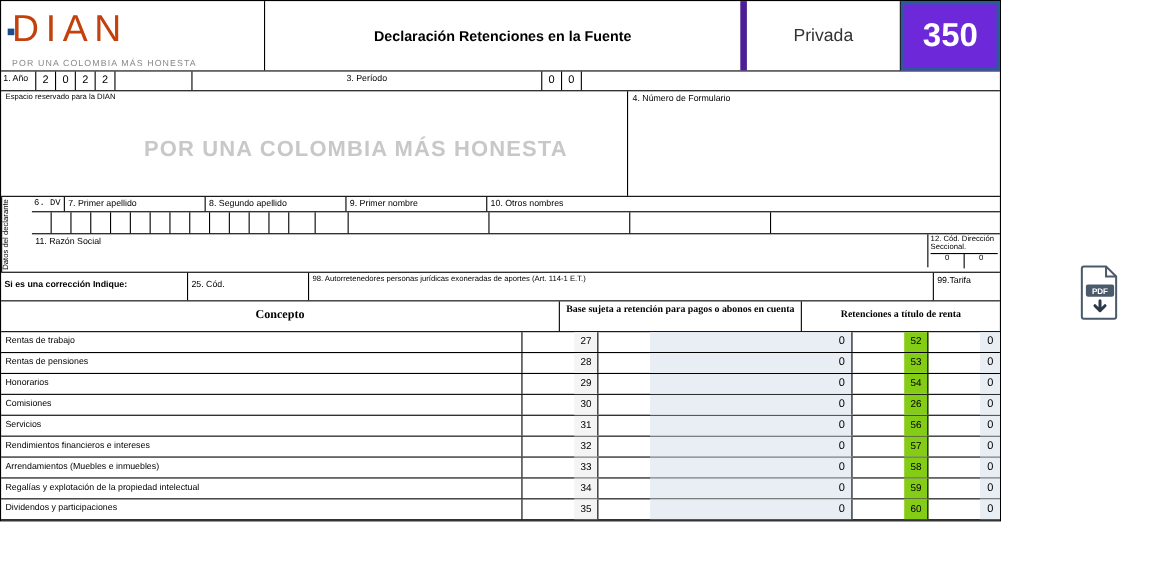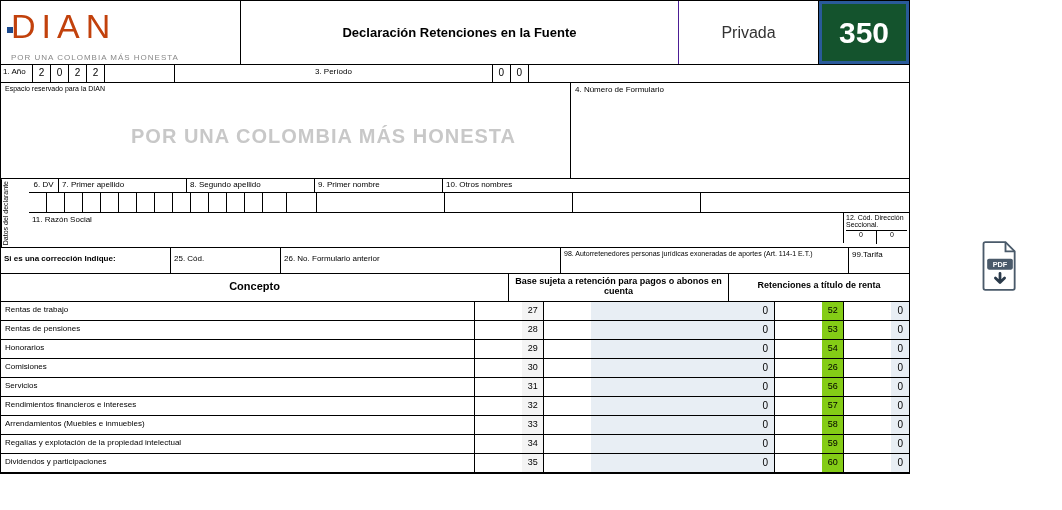--- a/index.html
+++ b/index.html
@@ -44,39 +44,39 @@
     left: -4px;
   }
   .logo-sub {
     font-size: 8px;
     letter-spacing: 1px;
     color: #888;
     margin-top: -4px;
   }
   .title-cell {
     flex: 1;
-    border-right: 1px solid #4c1d95;
+    border-right: 6px solid #4c1d95;
     display: flex;
     align-items: center;
     justify-content: center;
     font-size: 13px;
     font-weight: bold;
   }
   .privada-cell {
     width: 140px;
     border-right: 1px solid #000;
     display: flex;
     align-items: center;
     justify-content: center;
     font-size: 16px;
     color: #333;
   }
   .code-cell {
     width: 90px;
-    background: #14532d;
+    background: #6d28d9;
     color: #fff;
     display: flex;
     align-items: center;
     justify-content: center;
     font-size: 30px;
     font-weight: bold;
     border: 3px solid #2a5a9a;
   }
   
   .yrrow {
@@ -165,22 +165,23 @@
   .nitlabel {
     width: 290px;
     border-right: 1px solid #000;
     font-size: 8px;
     padding: 1px 3px;
   }
   .dvlabel {
     width: 30px;
     border-right: 1px solid #000;
     font-size: 8px;
-    text-align: center;
+    text-align: left;
     padding: 1px 2px;
+    font-family: Liberation Mono, monospace;
   }
   .aplabel {
     border-right: 1px solid #000;
     font-size: 8px;
     padding: 1px 3px;
   }
   .aplabel:last-child { border-right: none; }
   .boxesrow {
     display: flex;
     border-bottom: 1px solid #000;
@@ -256,20 +257,21 @@
   .corr-e {
     width: 60px;
     font-size: 8px;
     padding: 2px 3px;
   }
   
   .colhdrs {
     display: flex;
     border-bottom: 1px solid #000;
     height: 28px;
+    font-family: Liberation Serif, serif;
   }
   .ch-concept {
     width: 508px;
     border-right: 1px solid #000;
     text-align: center;
     font-size: 11px;
     font-weight: bold;
     padding-top: 6px;
   }
   .ch-base {
@@ -418,21 +420,20 @@
               <div>0</div>
             </div>
           </div>
         </div>
       </div>
     </div>
 
     <div class="corrrow">
       <div class="corr-a">Si es una corrección Indique:</div>
       <div class="corr-b">25. Cód.</div>
-      <div class="corr-c">26. No. Formulario anterior</div>
       <div class="corr-d">98. Autorretenedores personas jurídicas exoneradas de aportes (Art. 114-1 E.T.)</div>
       <div class="corr-e">99.Tarifa</div>
     </div>
 
     <div class="colhdrs">
       <div class="ch-concept">Concepto</div>
       <div class="ch-base">Base sujeta a retención para pagos o abonos en cuenta</div>
       <div class="ch-ret">Retenciones a título de renta</div>
     </div>
 

